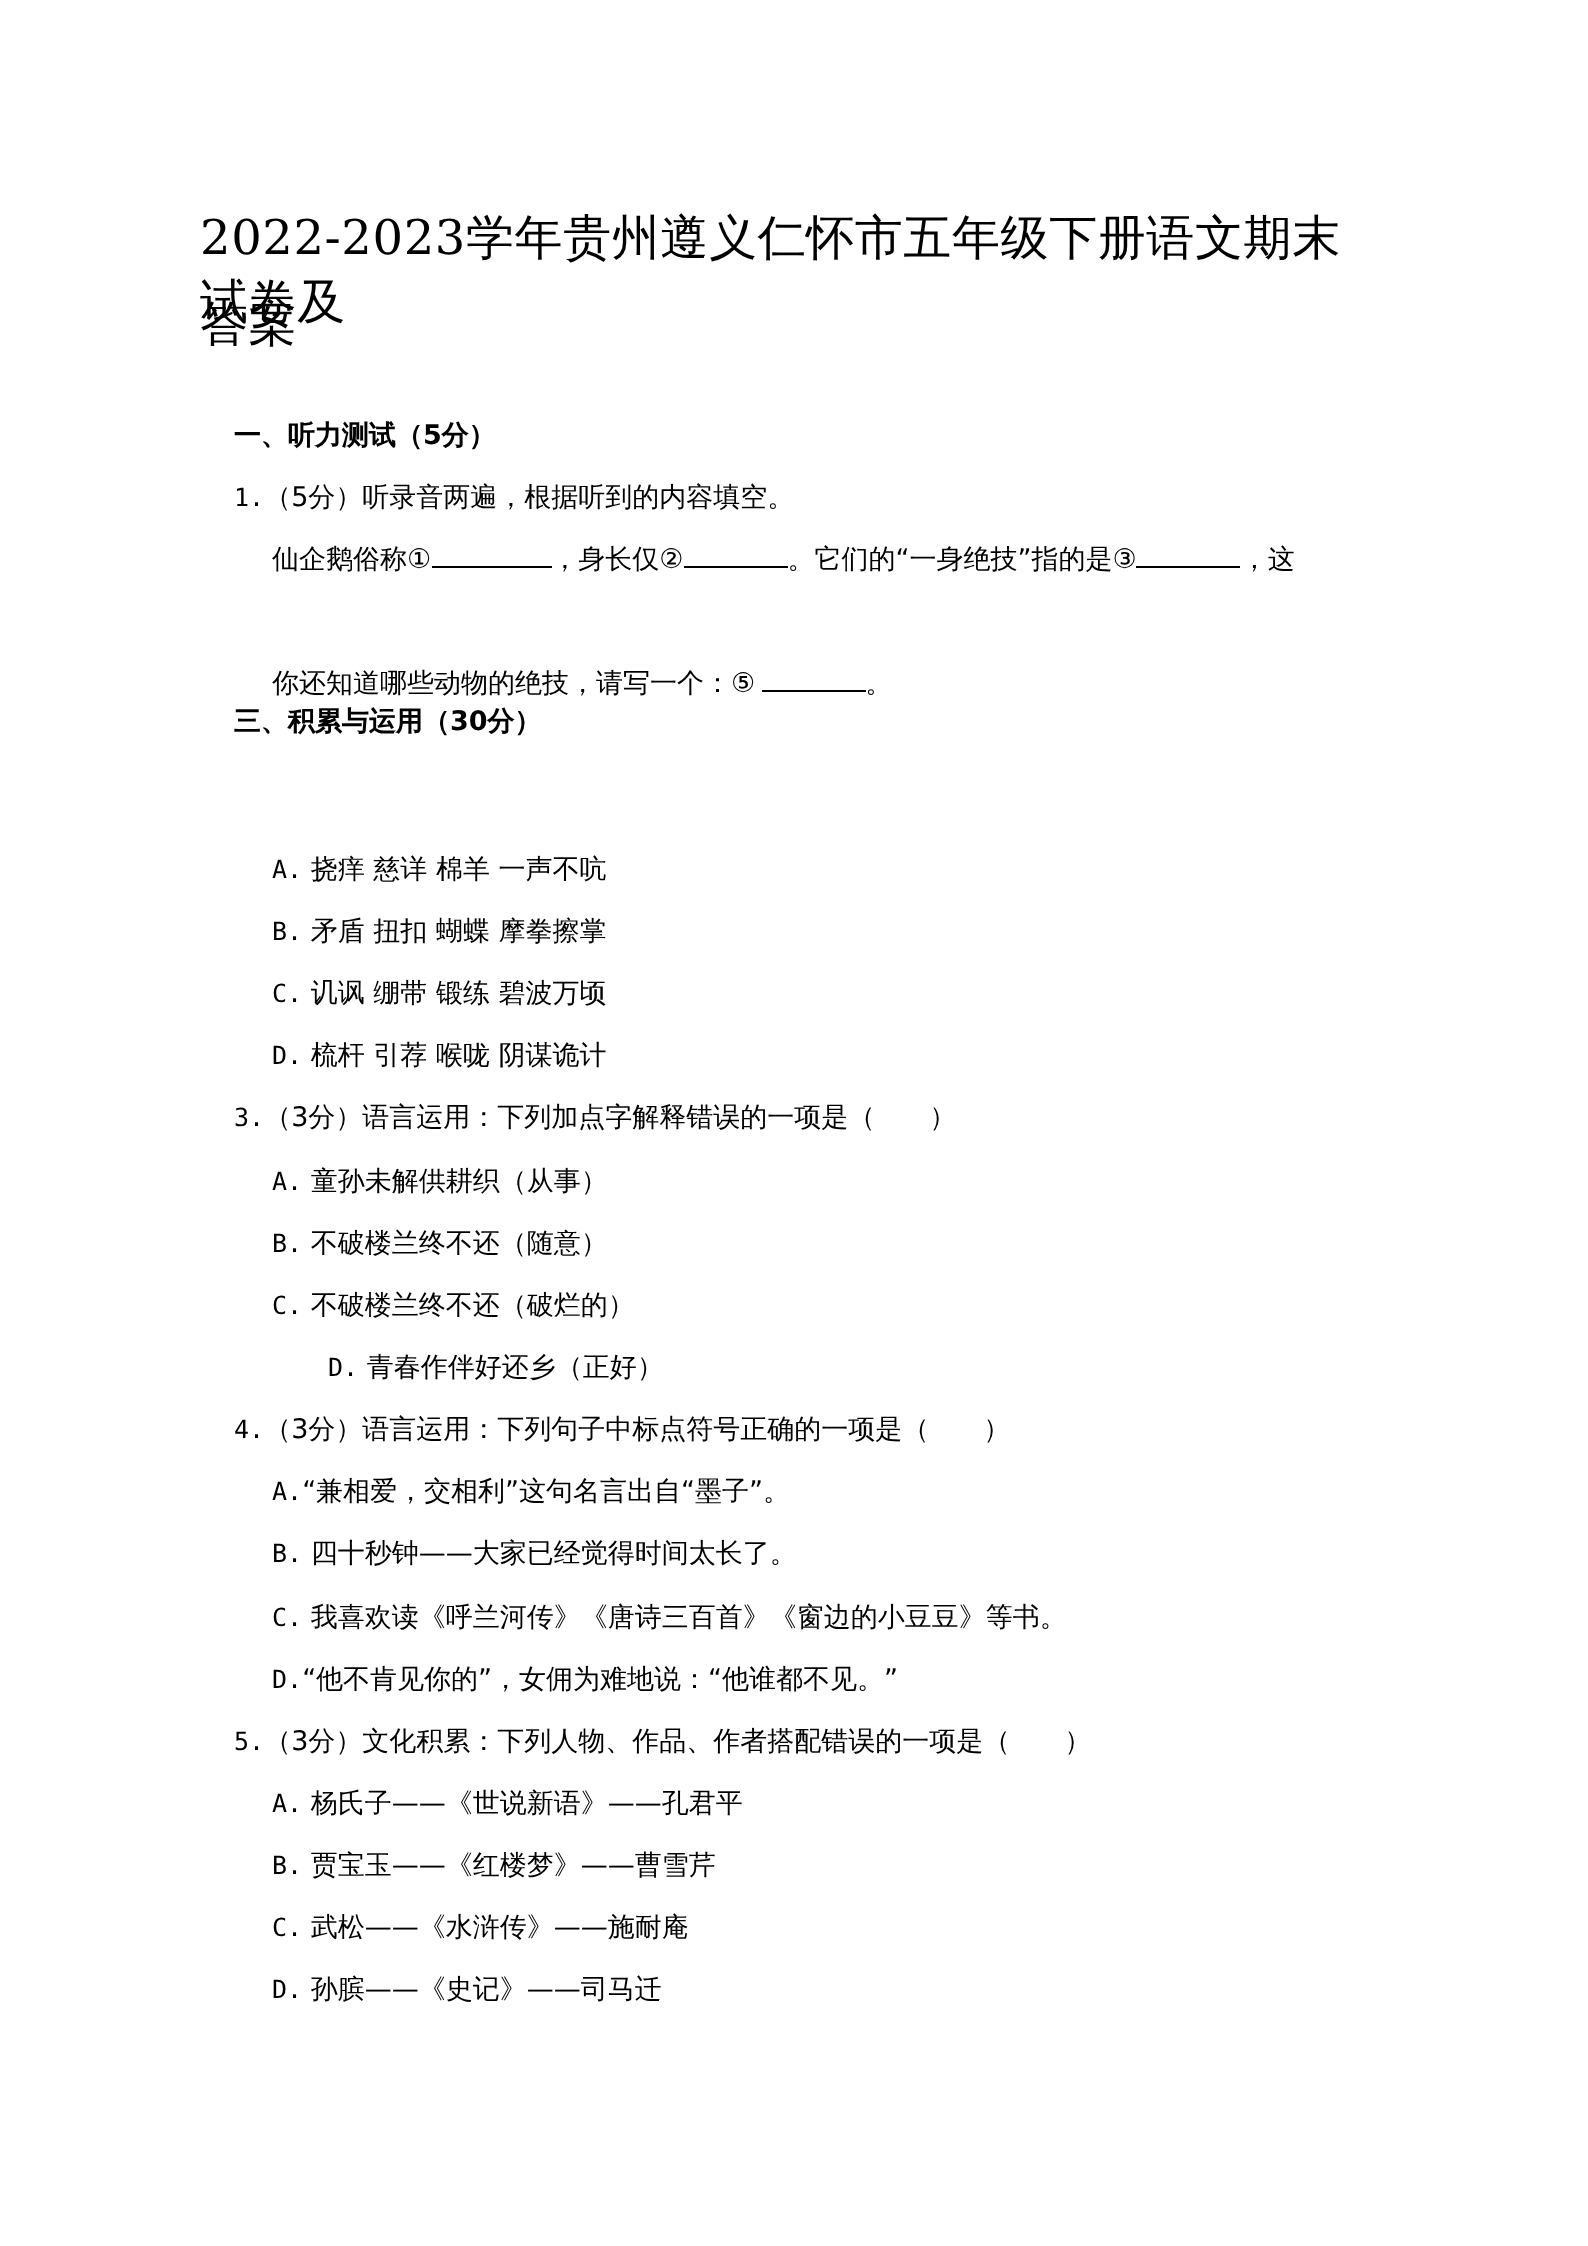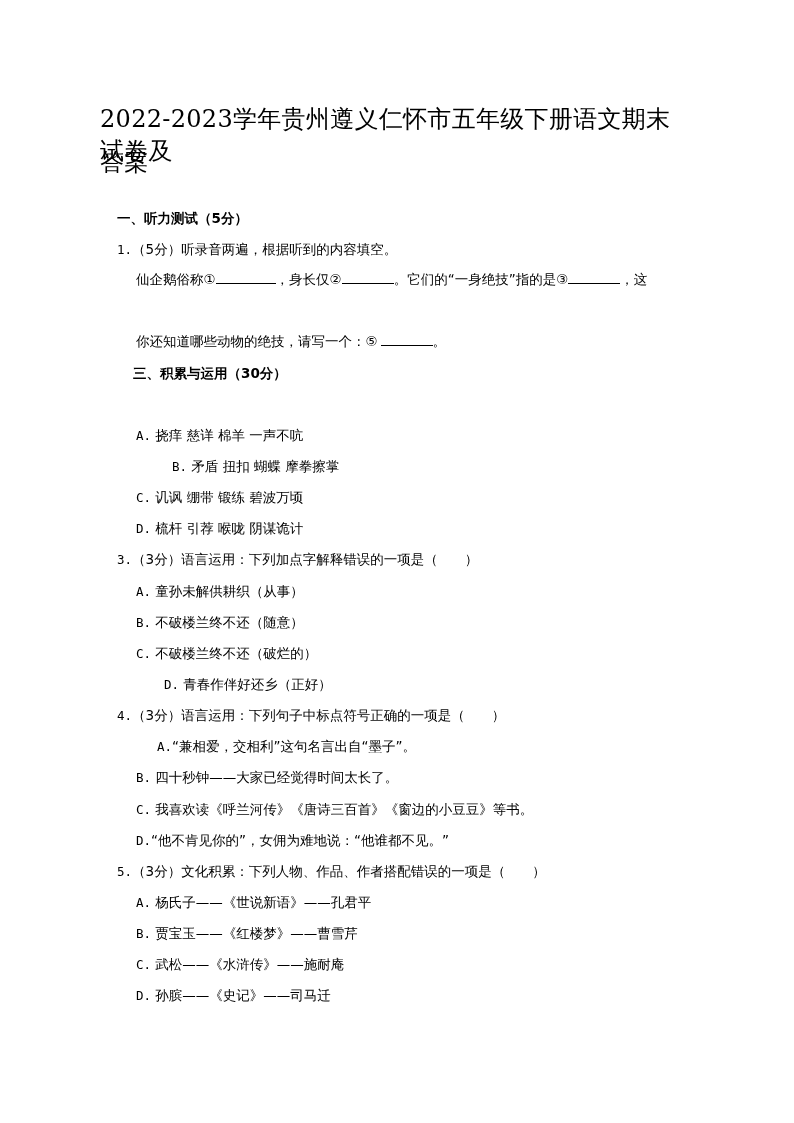--- a/index.html
+++ b/index.html
@@ -35,39 +35,39 @@
 
   <div class="line ind" style="top:270px;">
     <span>仙企鹅俗称①</span><span class="blank b1"></span><span>，身长仅②</span><span class="blank b2"></span><span>。它们的“一身绝技”指的是③</span><span class="blank b2"></span><span>，这</span>
   </div>
 
 
   <div class="line ind" style="top:332px;">
     <span>你还知道哪些动物的绝技，请写一个：⑤</span><span class="blank b2" style="margin-left:3px;"></span><span>。</span>
   </div>
 
-  <div class="line sec" style="top:364px;margin-left:16px;">三、积累与运用（30分）</div>
+  <div class="line sec" style="top:352px;">三、积累与运用（30分）</div>
 
   <div class="line opt" style="top:426px;"><span class="lbl">A.</span> <span>挠痒 慈详 棉羊 一声不吭</span></div>
-  <div class="line opt" style="top:457px;margin-left:36px;"><span class="lbl">B.</span> <span>矛盾 扭扣 蝴蝶 摩拳擦掌</span></div>
+  <div class="line opt" style="top:457px;"><span class="lbl">B.</span> <span>矛盾 扭扣 蝴蝶 摩拳擦掌</span></div>
   <div class="line opt" style="top:488px;"><span class="lbl">C.</span> <span>讥讽 绷带 锻练 碧波万顷</span></div>
   <div class="line opt" style="top:519px;"><span class="lbl">D.</span> <span>梳杆 引荐 喉咙 阴谋诡计</span></div>
 
   <div class="line q" style="top:550px;">
     <span class="lbl">3.</span><span>（3分）</span><span>语言运用：下列加点字解释错误的一项是（　　）</span>
   </div>
   <div class="line opt" style="top:582px;"><span class="lbl">A.</span> <span>童孙未解供耕织（从事）</span></div>
   <div class="line opt" style="top:613px;"><span class="lbl">B.</span> <span>不破楼兰终不还（随意）</span></div>
   <div class="line opt" style="top:644px;"><span class="lbl">C.</span> <span>不破楼兰终不还（破烂的）</span></div>
   <div class="line opt" style="top:675px;padding-left:28px;"><span class="lbl">D.</span> <span>青春作伴好还乡（正好）</span></div>
 
   <div class="line q" style="top:706px;">
     <span class="lbl">4.</span><span>（3分）</span><span>语言运用：下列句子中标点符号正确的一项是（　　）</span>
   </div>
-  <div class="line opt" style="top:737px;margin-left:21px;"><span class="lbl">A.</span><span>“兼相爱，交相利”这句名言出自“墨子”。</span></div>
+  <div class="line opt" style="top:737px;"><span class="lbl">A.</span><span>“兼相爱，交相利”这句名言出自“墨子”。</span></div>
   <div class="line opt" style="top:768px;"><span class="lbl">B.</span> <span>四十秒钟——大家已经觉得时间太长了。</span></div>
   <div class="line opt" style="top:800px;"><span class="lbl">C.</span> <span>我喜欢读《呼兰河传》《唐诗三百首》《窗边的小豆豆》等书。</span></div>
   <div class="line opt" style="top:831px;"><span class="lbl">D.</span><span>“他不肯见你的”，女佣为难地说：“他谁都不见。”</span></div>
 
   <div class="line q" style="top:862px;">
     <span class="lbl">5.</span><span>（3分）</span><span>文化积累：下列人物、作品、作者搭配错误的一项是（　　）</span>
   </div>
   <div class="line opt" style="top:893px;"><span class="lbl">A.</span> <span>杨氏子——《世说新语》——孔君平</span></div>
   <div class="line opt" style="top:924px;"><span class="lbl">B.</span> <span>贾宝玉——《红楼梦》——曹雪芹</span></div>
   <div class="line opt" style="top:955px;"><span class="lbl">C.</span> <span>武松——《水浒传》——施耐庵</span></div>

